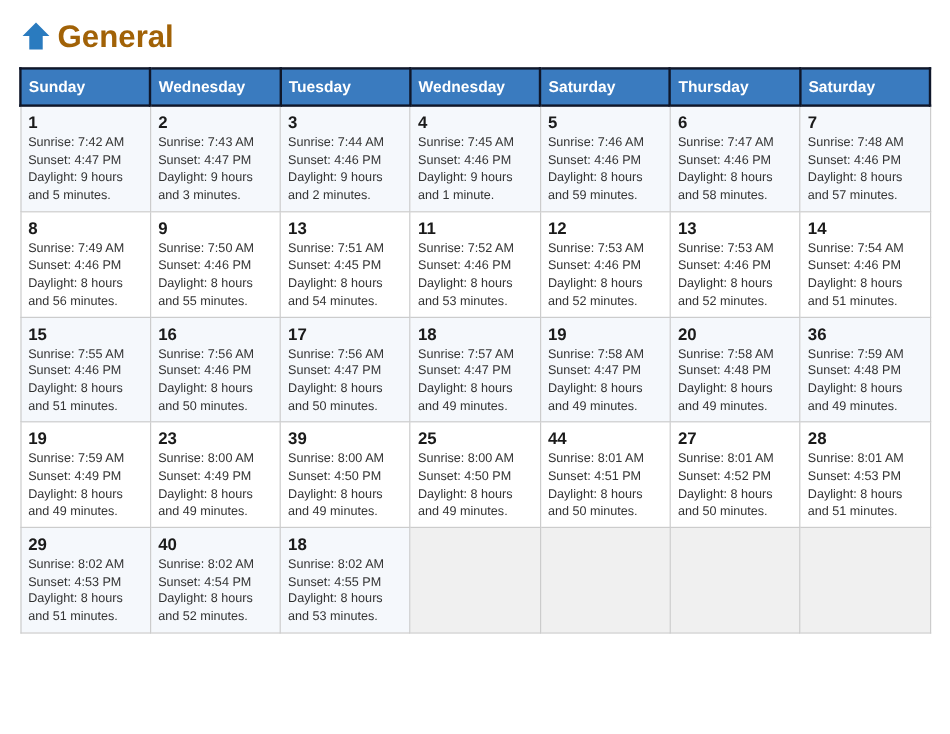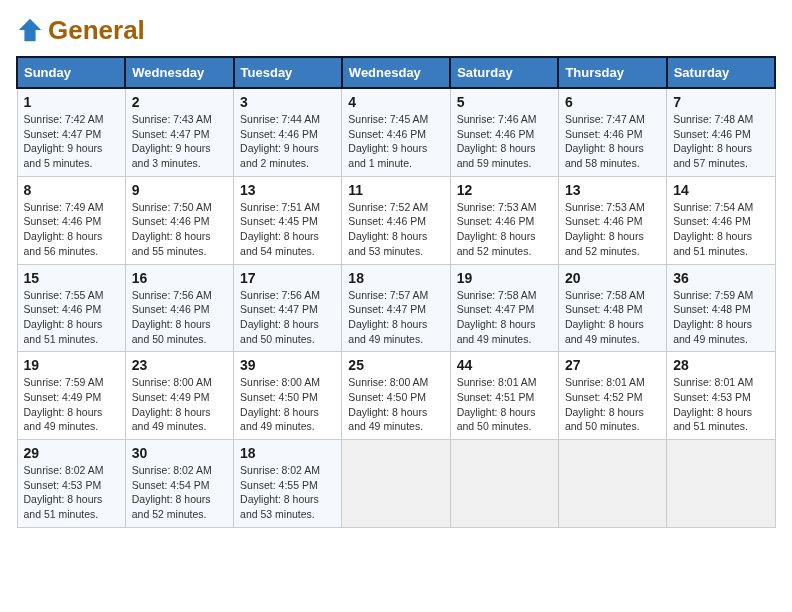--- a/index.html
+++ b/index.html
@@ -353,21 +353,21 @@
       <tr>
         <td>
           <span class="day-num">29</span>
 <div class="day-info">
   Sunrise: 8:02 AM<br>
   Sunset: 4:53 PM<br>
   Daylight: 8 hours and 51 minutes.
 </div>
         </td>
         <td>
-          <span class="day-num">30</span>
+          <span class="day-num">40</span>
 <div class="day-info">
   Sunrise: 8:02 AM<br>
   Sunset: 4:54 PM<br>
   Daylight: 8 hours and 52 minutes.
 </div>
         </td>
         <td>
           <span class="day-num">18</span>
 <div class="day-info">
   Sunrise: 8:02 AM<br>

